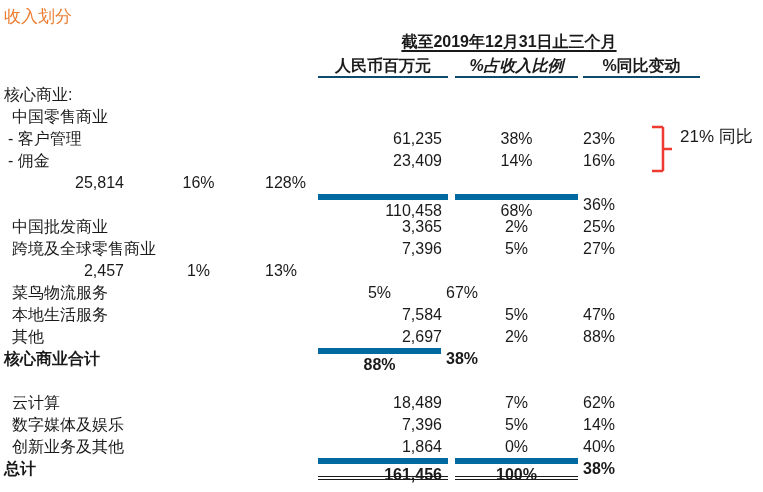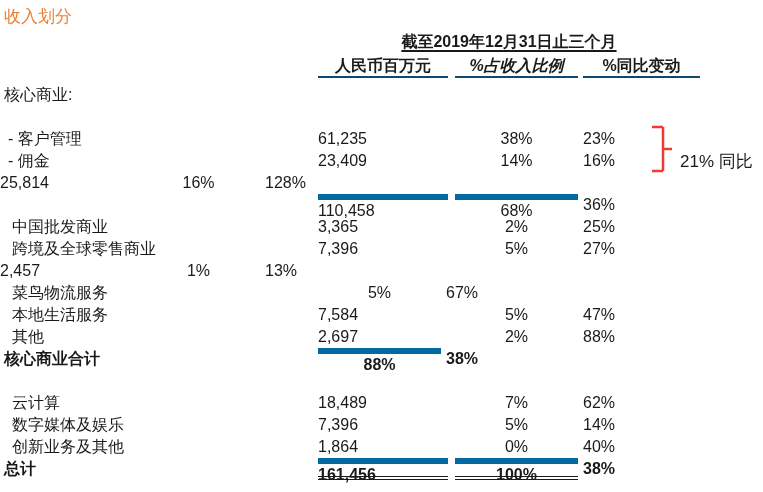--- a/index.html
+++ b/index.html
@@ -68,31 +68,31 @@
   .row.bold { font-weight: 700; }
   .lbl {
     flex: 0 0 318px;
     white-space: nowrap;
     overflow: hidden;
   }
   .ind0 { padding-left: 4px; }
   .ind1 { padding-left: 12px; }
   .ind2 { padding-left: 8px; }
   .cell { height: 22px; line-height: 22px; }
-  .c1 { width: 130px; margin-right: 7px; text-align: left; padding-right: 6px; }
+  .c1 { width: 130px; margin-right: 7px; text-align: right; padding-right: 6px; }
   .c2 { width: 123px; margin-right: 5px; text-align: center; }
   .c3 { width: 117px; padding-right: 14px; }
   .rule-top { border-top: 6px solid #0369a1; }
   .double-bottom { border-bottom: 4px double #1a1a1a; }
   .bracket-annotation {
     position: absolute;
     top: 125px;
     left: 650px;
     display: flex;
-    align-items: flex-end;
+    align-items: flex-start;
   }
   .bracket-icon { display: block; }
   .bracket-label {
     font-size: 17px;
     color: #1a1a1a;
     margin-left: 6px;
     white-space: nowrap;
   }
 </style>
 </head>
@@ -111,20 +111,21 @@
   </div>
 
   <div class="rows" id="rows">
       <div class="row">
         <div class="lbl ind0">核心商业:</div>
         <div class="cell c1"></div>
         <div class="cell c2"></div>
         <div class="cell c3"></div>
       </div>
       <div class="row">
+        <div class="lbl ind1">中国零售商业</div>
         <div class="cell c1"></div>
         <div class="cell c2"></div>
         <div class="cell c3"></div>
       </div>
       <div class="row">
         <div class="lbl ind2">- 客户管理</div>
         <div class="cell c1">61,235</div>
         <div class="cell c2">38%</div>
         <div class="cell c3">23%</div>
       </div>

